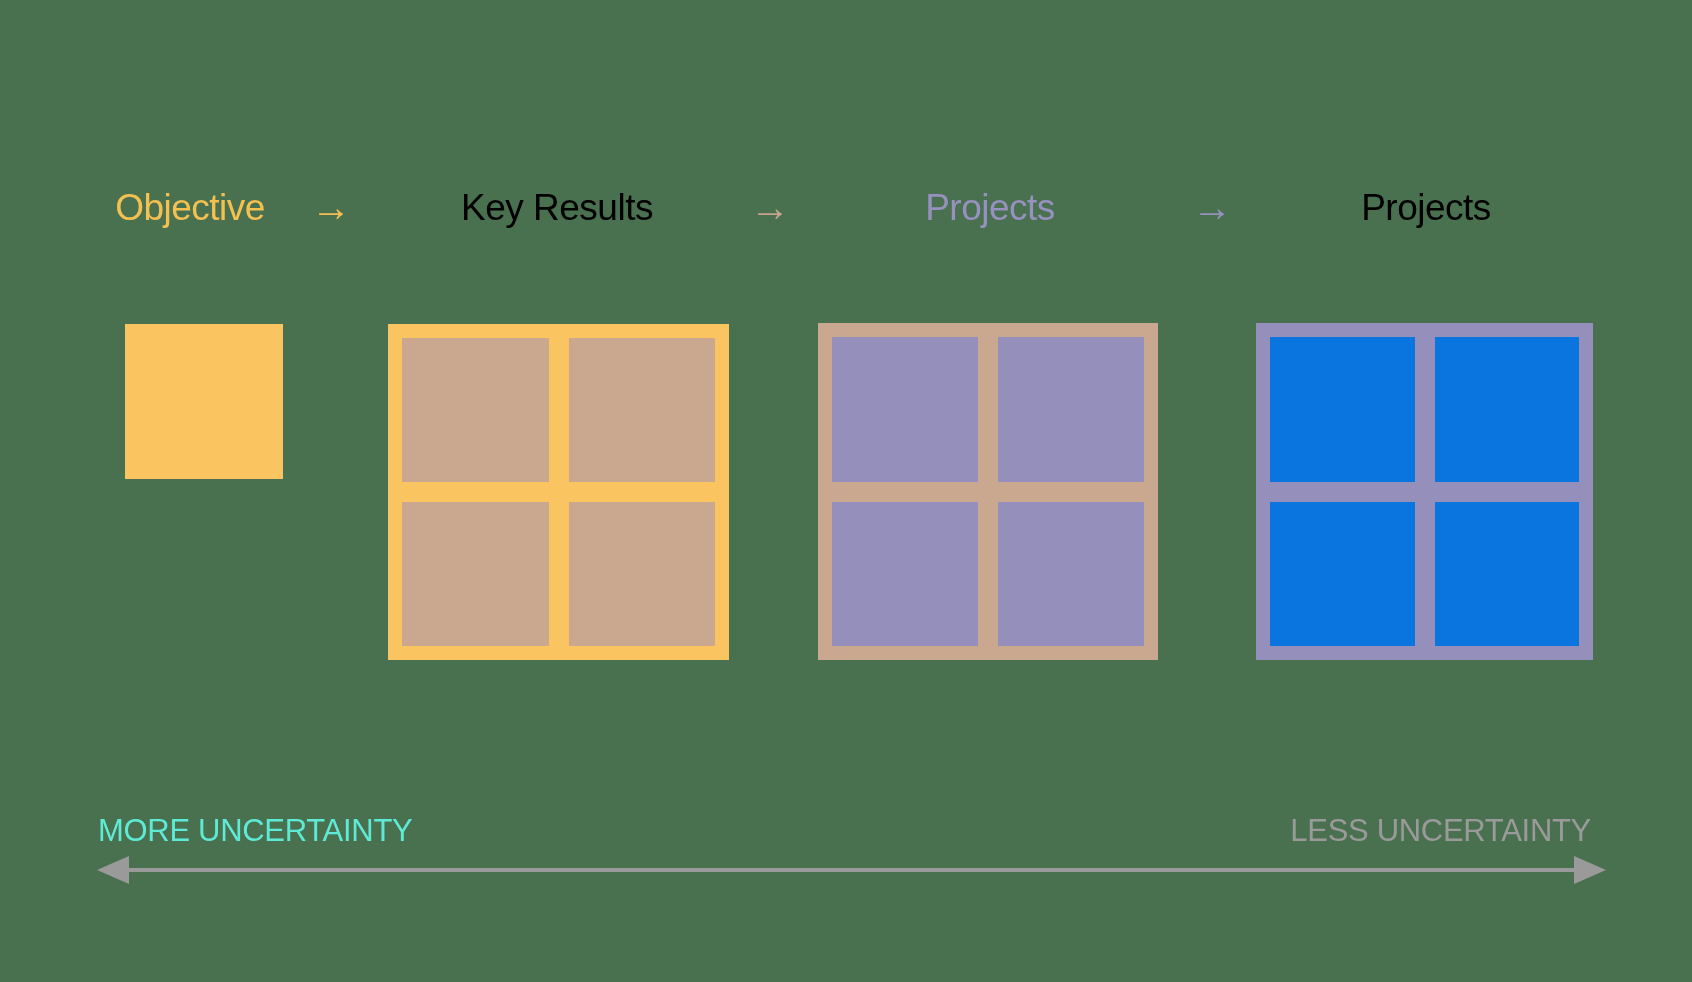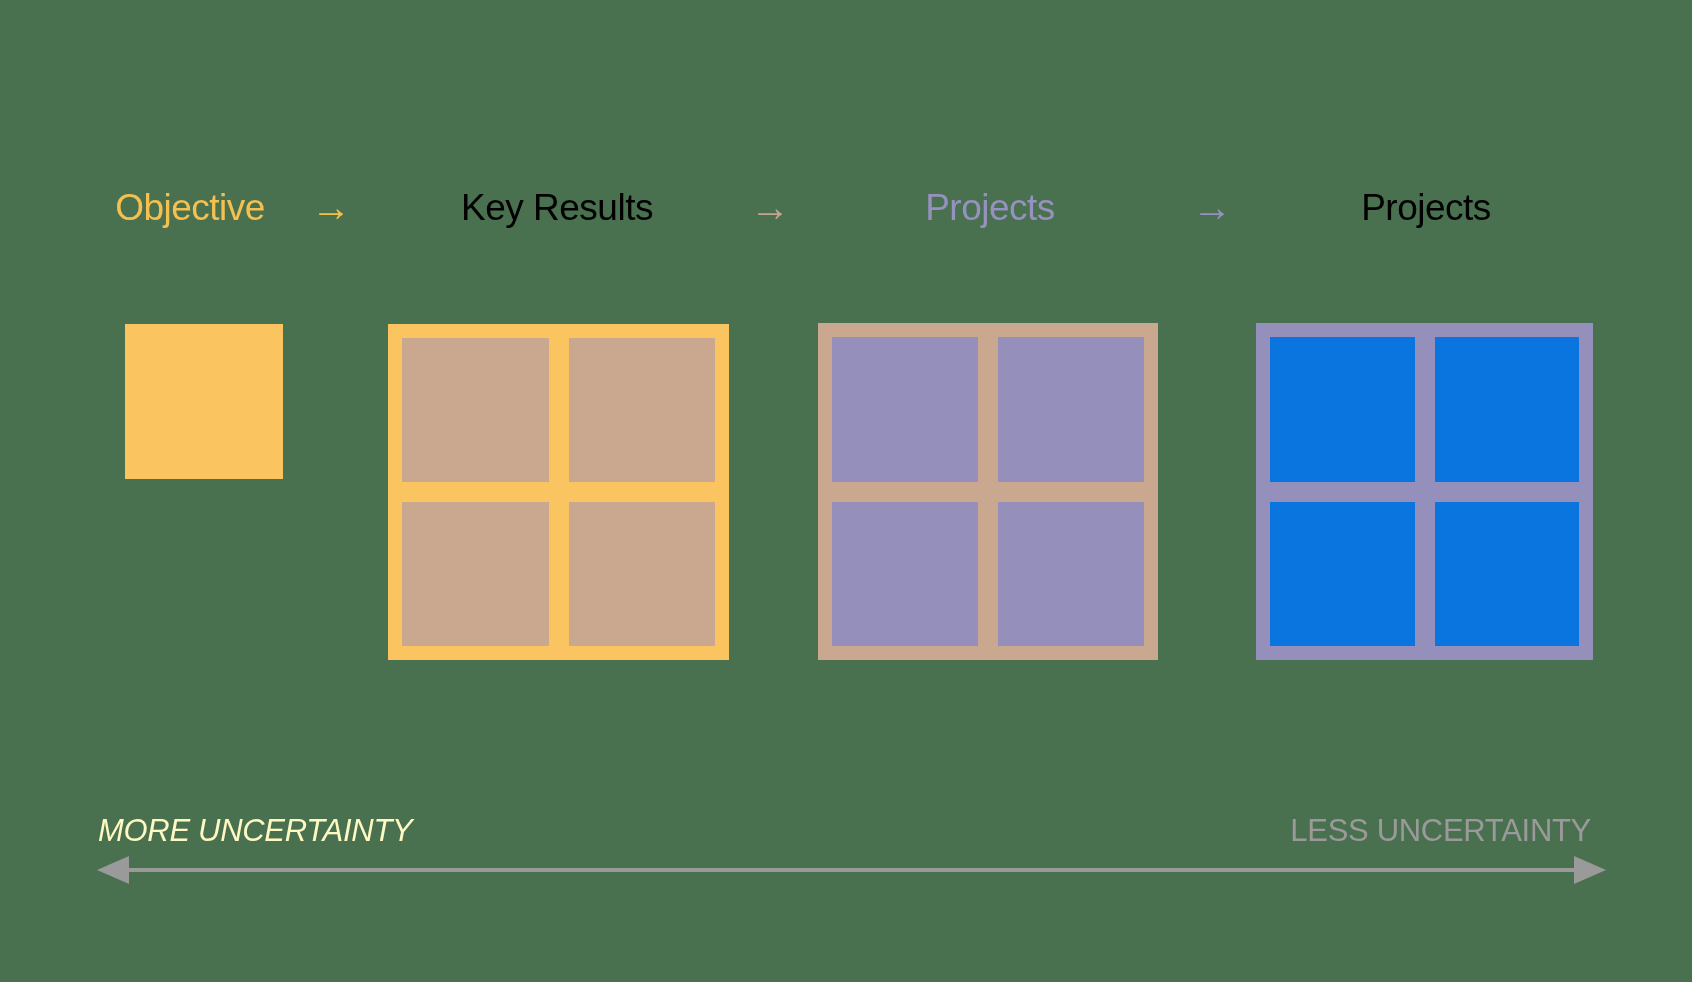--- a/index.html
+++ b/index.html
@@ -132,19 +132,19 @@
     <div class="grid-cell" style="background-color: rgb(148, 143, 187);"></div>
   </div>
 
   <div class="grid-frame grid-projects" style="background-color: rgb(148, 143, 187);">
     <div class="grid-cell" style="background-color: rgb(10, 117, 222);"></div>
     <div class="grid-cell" style="background-color: rgb(10, 117, 222);"></div>
     <div class="grid-cell" style="background-color: rgb(10, 117, 222);"></div>
     <div class="grid-cell" style="background-color: rgb(10, 117, 222);"></div>
   </div>
 
-  <span class="axis-label axis-label-left" style="color: #fef9c3; font-style: italic;">MORE UNCERTAINTY</span>
+  <span class="axis-label axis-label-left" style="color: #5eead4;">MORE UNCERTAINTY</span>
   <span class="axis-label axis-label-right" style="color: rgb(154, 154, 154);">LESS UNCERTAINTY</span>
   <div class="axis-line" style="color: rgb(154, 154, 154);"></div>
   <div class="axis-head axis-head-left" style="color: rgb(154, 154, 154);"></div>
   <div class="axis-head axis-head-right" style="color: rgb(154, 154, 154);"></div>
 
 </div>
 
 </body></html>

